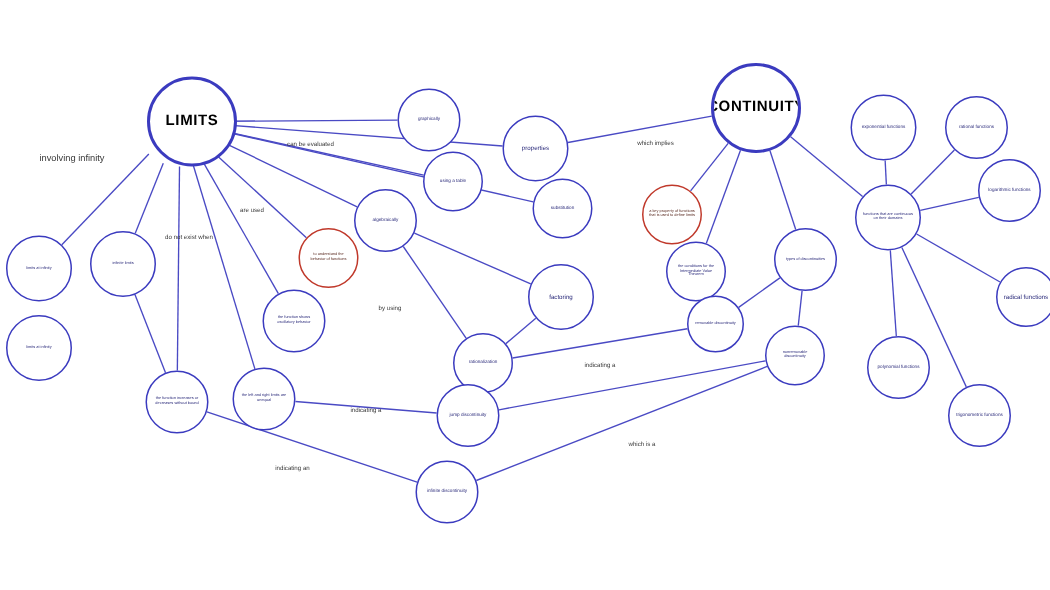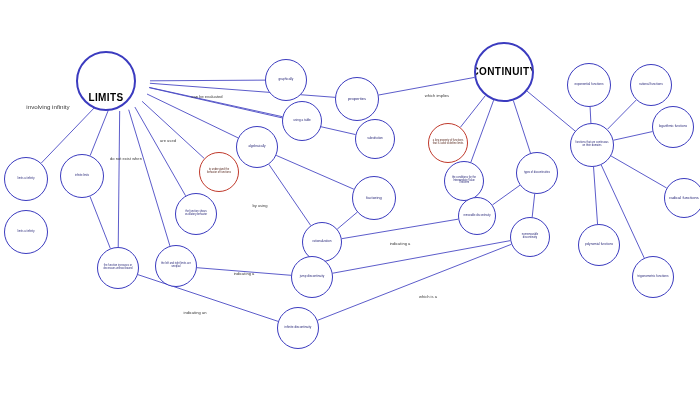--- a/index.html
+++ b/index.html
@@ -55,21 +55,21 @@
       <line x1="510.3284025821006" y1="240.60946741612833" x2="332.6551772887944" y2="273.2100592130652" stroke="#4a4ac4" stroke-width="0.9"></line>
       <line x1="511.3810709286244" y1="244.30311442023782" x2="317.54987552494435" y2="320.3317298587503" stroke="#4a4ac4" stroke-width="0.9"></line>
       <line x1="590.9013724272344" y1="123.02744854468742" x2="590.0986275727656" y2="106.97255145531258" stroke="#4a4ac4" stroke-width="0.9"></line>
       <line x1="607.4250789399023" y1="129.31347904416717" x2="636.2760610119115" y2="99.97349727602226" stroke="#4a4ac4" stroke-width="0.9"></line>
       <line x1="613.476115324047" y1="140.22752992798956" x2="652.500071736137" y2="131.5555396141918" stroke="#4a4ac4" stroke-width="0.9"></line>
       <line x1="611.0629783511783" y1="155.9819331805701" x2="666.670019680747" y2="188.01642438129988" stroke="#4a4ac4" stroke-width="0.9"></line>
       <line x1="593.5362408093981" y1="166.94629727711578" x2="597.5335883183018" y2="224.05126169002585" stroke="#4a4ac4" stroke-width="0.9"></line>
       <line x1="601.228873031013" y1="164.97067606711005" x2="644.1906211976694" y2="257.9370819359404" stroke="#4a4ac4" stroke-width="0.9"></line>
     </svg>
   <div id="node-layer">
-      <div class="node blue hub" style="left: 76px; top: 51px; width: 60px; height: 60px; padding: 5.4px; align-items: flex-end;">
+      <div class="node blue hub" style="left: 98px; top: 51px; width: 60px; height: 60px; padding: 5.4px;">
         <span class="hubtxt">LIMITS</span>
       </div>
       <div class="node blue hub" style="left: 474px; top: 42px; width: 60px; height: 60px; padding: 5.4px;">
         <span class="hubtxt">CONTINUITY</span>
       </div>
       <div class="node blue" style="left: 4px; top: 157px; width: 44px; height: 44px; padding: 3.96px;">
         <span class="tiny">limits at infinity</span>
       </div>
       <div class="node blue" style="left: 4px; top: 210px; width: 44px; height: 44px; padding: 3.96px;">
         <span class="tiny">limits at infinity</span>

